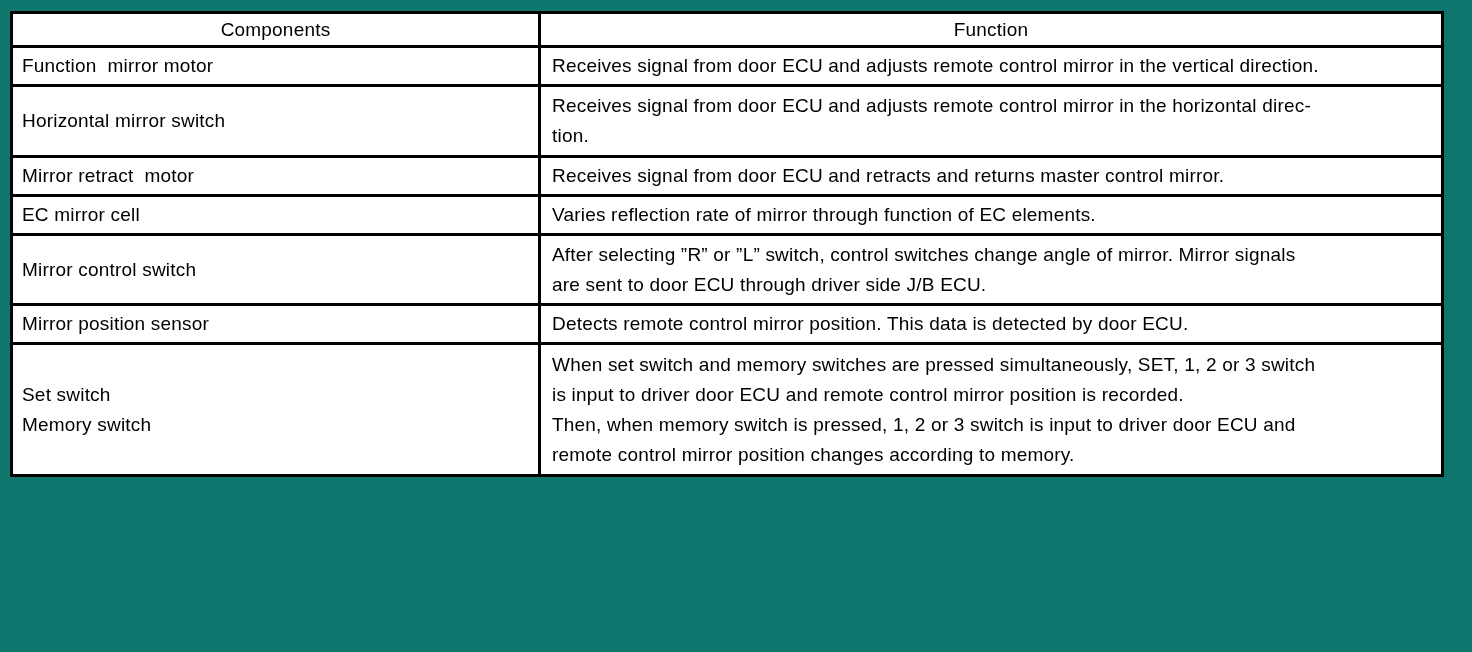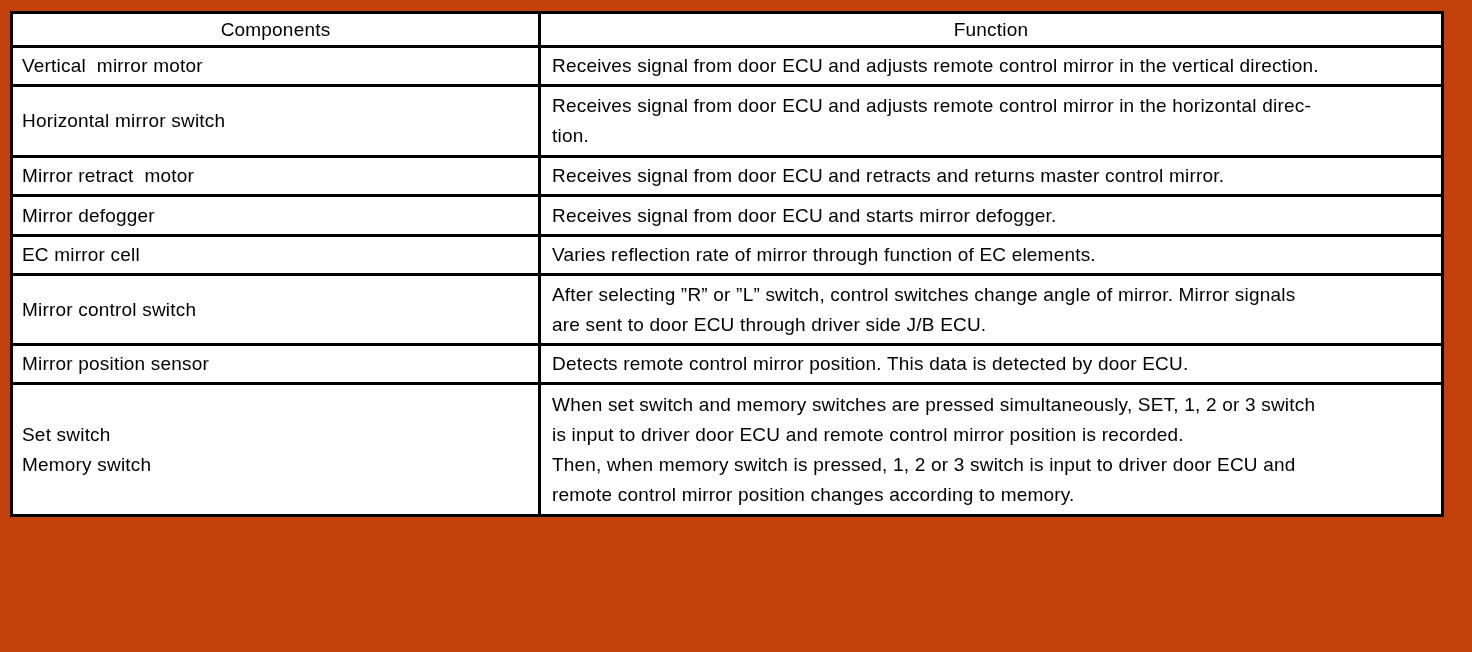--- a/index.html
+++ b/index.html
@@ -4,21 +4,21 @@
 <style>
   html, body {
     margin: 0;
     padding: 0;
     background: #ffffff;
   }
   .page {
     position: relative;
     width: 1472px;
     height: 652px;
-    background: #c2410c;
+    background: #0f766e;
     font-family: "Liberation Sans", sans-serif;
     color: #000000;
   }
   table.spec-table {
     position: absolute;
     left: 10px;
     top: 11px;
     width: 1431px;
     border-collapse: collapse;
     table-layout: fixed;
@@ -68,35 +68,31 @@
       <col class="col-func">
     </colgroup>
     <thead>
       <tr>
         <th>Components</th>
         <th>Function</th>
       </tr>
     </thead>
     <tbody>
       <tr class="rh37">
-        <td class="comp-cell">Vertical  mirror motor</td>
+        <td class="comp-cell">Function  mirror motor</td>
         <td class="func-cell">Receives signal from door ECU and adjusts remote control mirror in the vertical direction.</td>
       </tr>
       <tr class="rh71">
         <td class="comp-cell">Horizontal mirror switch</td>
         <td class="func-cell">Receives signal from door ECU and adjusts remote control mirror in the horizontal direc-
 tion.</td>
       </tr>
       <tr class="rh35">
         <td class="comp-cell">Mirror retract  motor</td>
         <td class="func-cell">Receives signal from door ECU and retracts and returns master control mirror.</td>
-      </tr>
-      <tr class="rh40">
-        <td class="comp-cell">Mirror defogger</td>
-        <td class="func-cell">Receives signal from door ECU and starts mirror defogger.</td>
       </tr>
       <tr class="rh36">
         <td class="comp-cell">EC mirror cell</td>
         <td class="func-cell">Varies reflection rate of mirror through function of EC elements.</td>
       </tr>
       <tr class="rh70">
         <td class="comp-cell">Mirror control switch</td>
         <td class="func-cell">After selecting ”R” or ”L” switch, control switches change angle of mirror. Mirror signals
 are sent to door ECU through driver side J/B ECU.</td>
       </tr>

